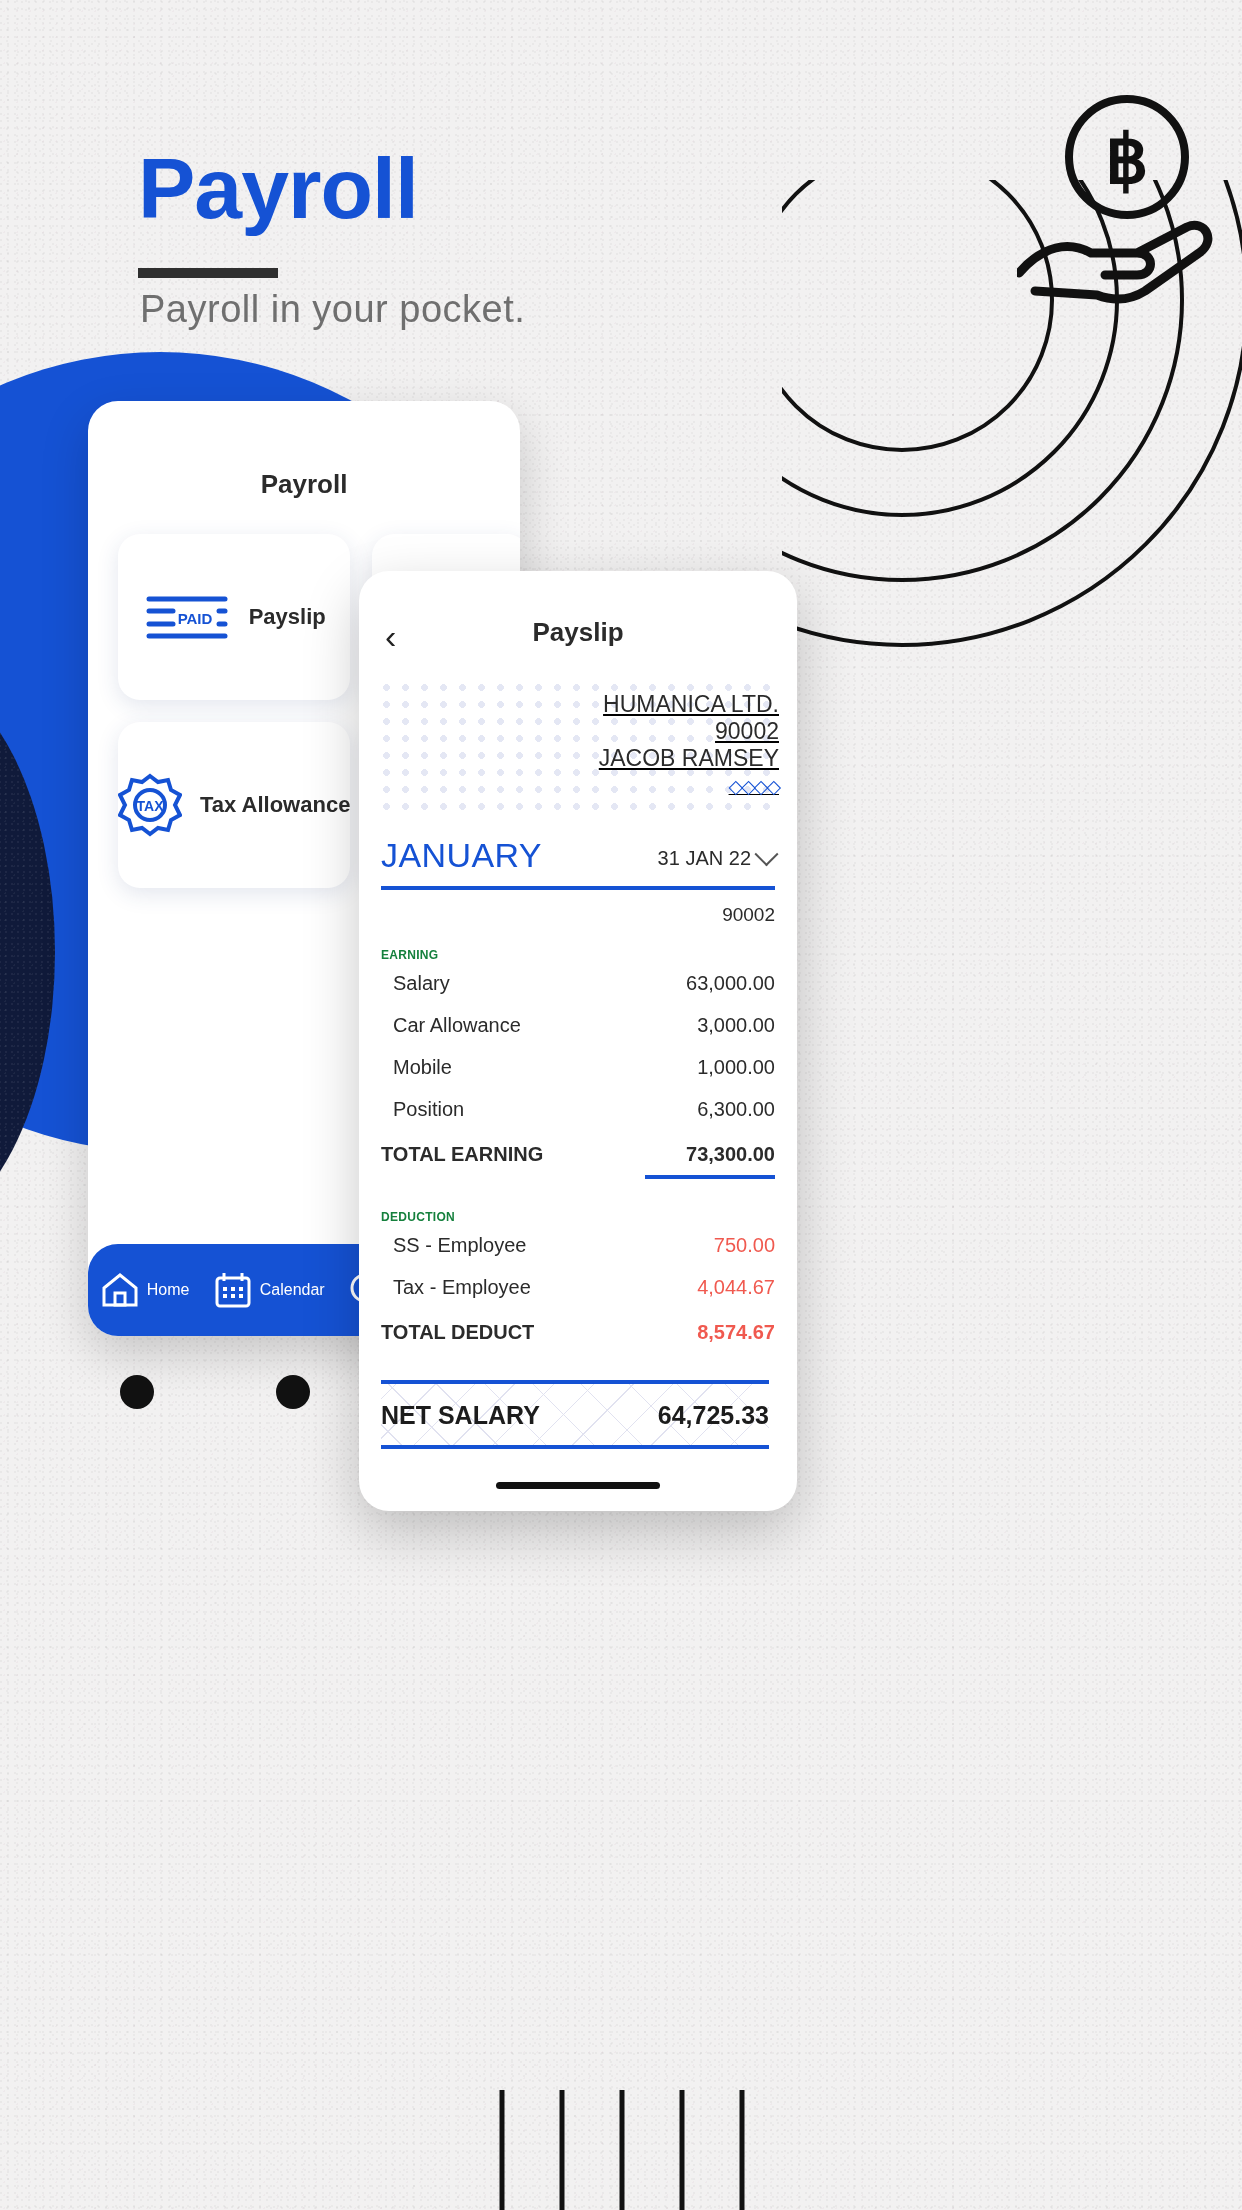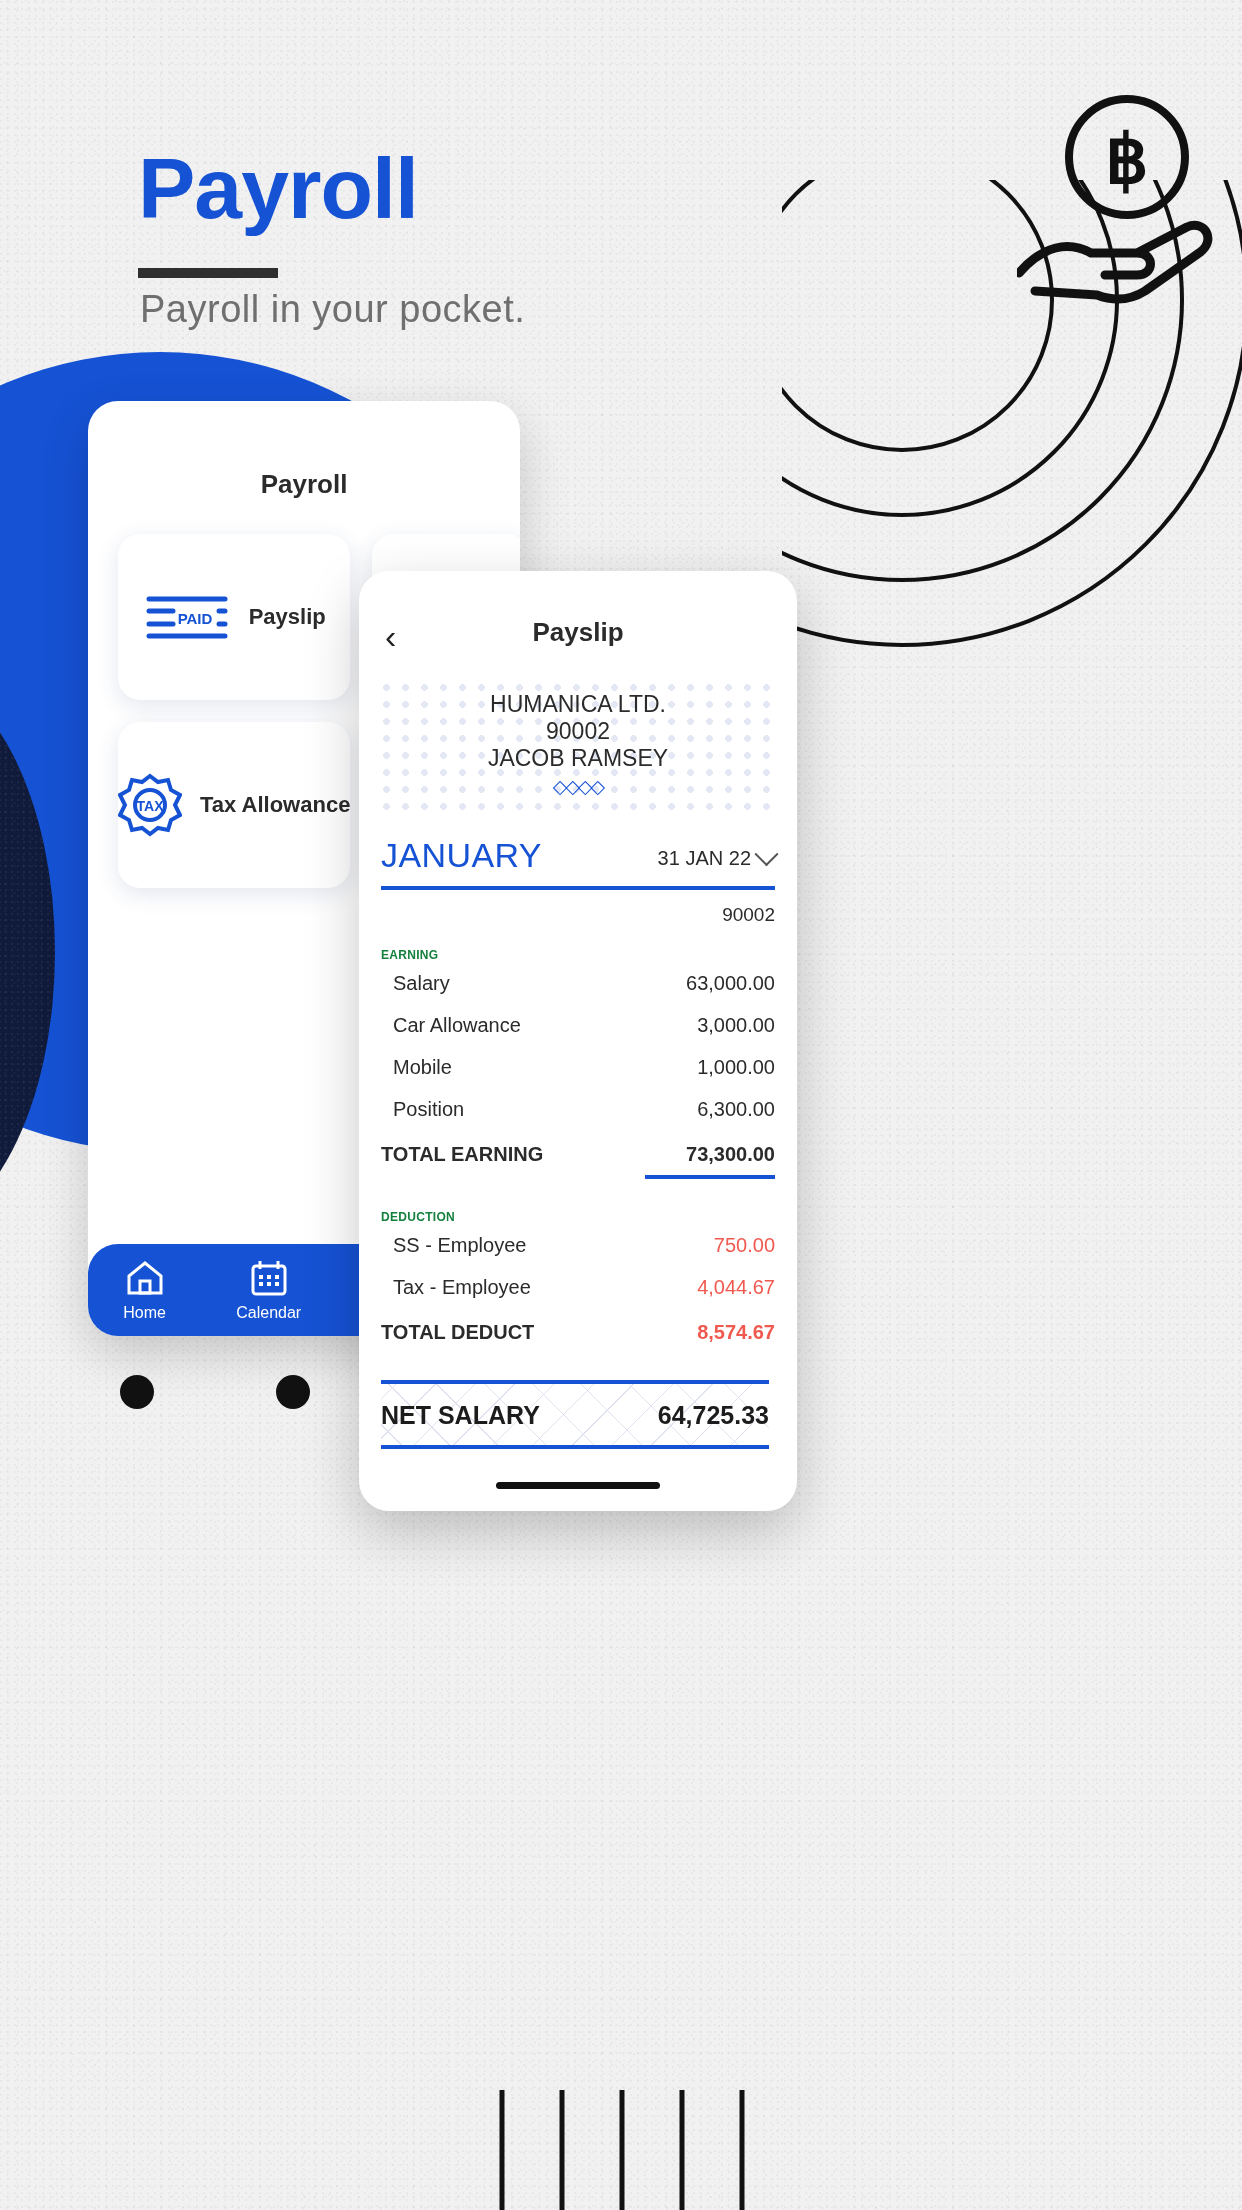--- a/index.html
+++ b/index.html
@@ -73,21 +73,21 @@
     display:flex;flex-direction:row;align-items:center;justify-content:center;
     gap:18px;
   }
   .tile-label{font-size:22px;font-weight:bold;color:#2b2b2b;white-space:nowrap;}
 
   .navbar{
     position:absolute;left:0;bottom:0;width:100%;height:92px;background:#1552d4;
     display:flex;align-items:center;justify-content:space-around;
     border-radius:30px 30px 0 0;
   }
-  .navitem{display:flex;flex-direction:column;align-items:center;gap:7px;color:#fff;}
+  .navitem{display:flex;flex-direction:row;align-items:center;gap:7px;color:#fff;}
   .navitem span{font-size:16px;}
 
   
   .dots{position:absolute;left:120px;top:1375px;z-index:8;display:flex;gap:122px;}
   .dot{width:34px;height:34px;border-radius:50%;background:#111;}
 
   
   .phone2{
     position:absolute;left:359px;top:571px;width:438px;height:940px;
     background:#fff;border-radius:30px;z-index:9;
@@ -97,21 +97,22 @@
   .p2-head{
     display:flex;align-items:center;padding:48px 26px 0 26px;position:relative;
   }
   .back-ic{font-size:34px;color:#222;line-height:1;cursor:pointer;}
   .p2-title{
     position:absolute;left:0;right:0;text-align:center;
     font-size:26px;font-weight:bold;color:#2b2b2b;top:46px;
   }
   .company{
     position:relative;margin:26px 18px 0 18px;padding:12px 0 22px 0;
-    text-align:center;
+    text-align:right;
+    text-decoration:underline;
   }
   .company .wm{
     position:absolute;inset:0;
     background-image:radial-gradient(circle, #dfe3f2 0 3.2px, transparent 3.4px);
     background-size:19px 17px;opacity:.85;
   }
   .company .ln{position:relative;font-size:23px;color:#2b2b2b;line-height:1.18;}
   .company .dia{position:relative;color:#1552d4;font-size:19px;letter-spacing:-2px;margin-top:3px;}
 
   .month-row{

